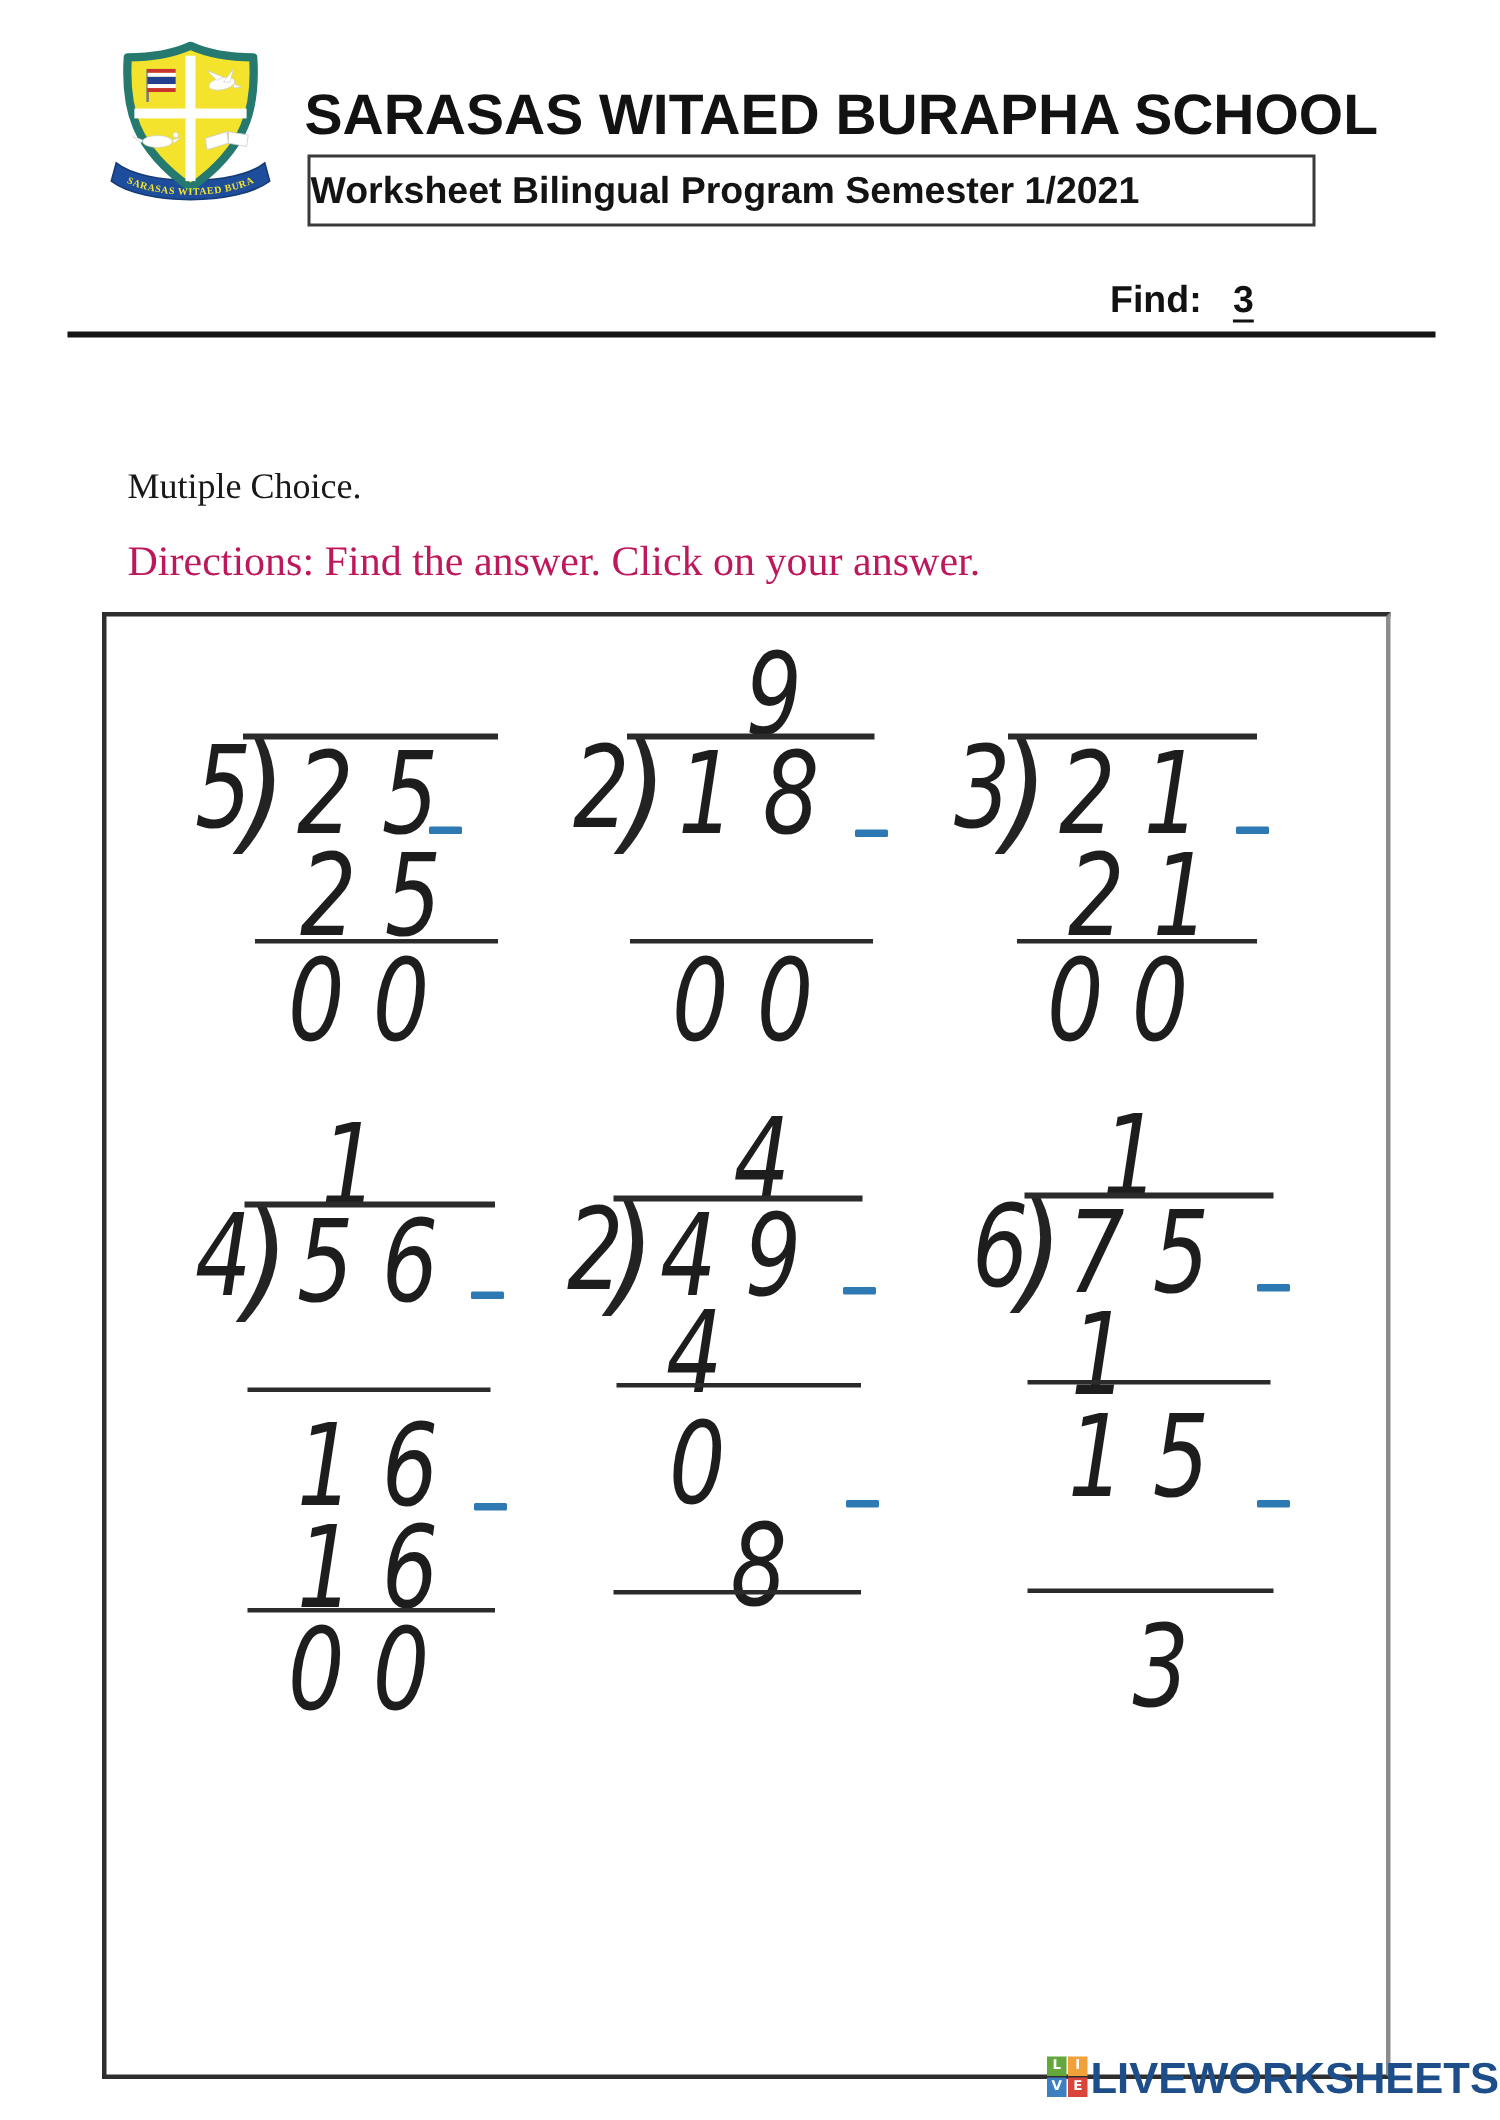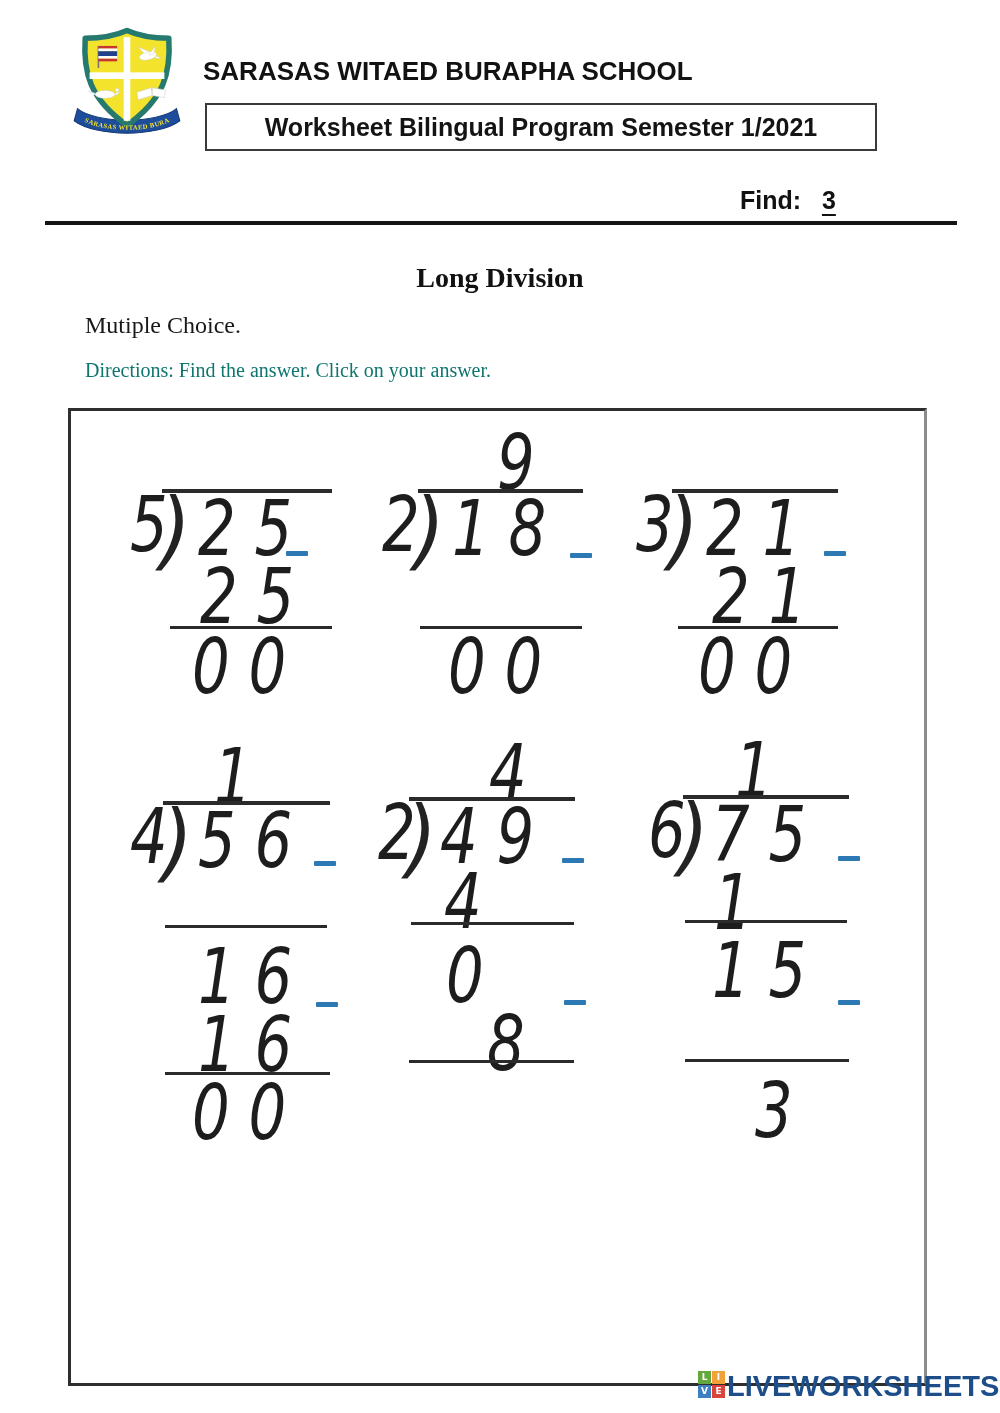--- a/index.html
+++ b/index.html
@@ -1,34 +1,34 @@
 <!DOCTYPE html>
 <html><head>
 <meta charset="utf-8">
 <style>
   html,body{margin:0;padding:0;background:#ffffff;}
   .page{position:relative;width:1000px;height:1413px;background:#ffffff;overflow:hidden;
         font-family:"Liberation Sans",sans-serif;color:#161616;}
   .abs{position:absolute;}
 
   
-  .school-name{left:203px;top:56px;font-size:26px;font-weight:bold;letter-spacing:0px;color:#121212;}
+  .school-name{left:203px;top:56px;font-size:38px;font-weight:bold;letter-spacing:0px;color:#121212;}
   .program-box{left:205px;top:103px;width:668px;height:44px;border:2px solid #3a3a3a;
-               display:flex;align-items:center;justify-content:center;}
+               display:flex;align-items:center;justify-content:flex-start;}
   .program-text{font-size:25px;font-weight:bold;color:#141414;}
   .subject-line{left:53px;top:186px;font-size:25px;font-weight:bold;color:#121212;}
   .grade-line{left:740px;top:186px;font-size:25px;font-weight:bold;color:#121212;}
   .u{text-decoration:underline;text-decoration-thickness:2px;text-underline-offset:5px;}
   .divider{left:45px;top:221px;width:912px;height:4px;background:#151515;}
 
   
   .ws-title{left:0;top:262px;width:1000px;text-align:center;
             font-family:"Liberation Serif",serif;font-size:28px;font-weight:bold;color:#111;}
   .ws-sub{left:85px;top:312px;font-family:"Liberation Serif",serif;font-size:24px;color:#181818;}
-  .ws-dir{left:85px;top:359px;font-family:"Liberation Serif",serif;font-size:20px;color:#0f766e;}
+  .ws-dir{left:85px;top:359px;font-family:"Liberation Serif",serif;font-size:28px;color:#be185d;}
 
   
   .big-box{left:68px;top:408px;width:853px;height:972px;border:3px solid #2e2e2e;border-right-color:#8c8c8c;}
 
   .num{position:absolute;font-family:"DejaVu Sans",sans-serif;font-style:italic;
        font-size:76px;line-height:1;color:#1d1d1d;white-space:pre;
        transform:scaleX(0.78);transform-origin:0 0;}
   .brk{position:absolute;font-family:"DejaVu Sans",sans-serif;font-style:italic;
        font-size:86px;line-height:1;color:#232323;transform:scaleX(0.92);transform-origin:0 0;}
   .vinc{position:absolute;height:0;border-top:4px solid #2b2b2b;}
@@ -98,21 +98,20 @@
 
 
   <div class="abs grade-line">
     <span>Find:</span>
     <span>&nbsp;</span>
     <span class="u">3</span>
   </div>
 
   <div class="abs divider"></div>
 
-  <div class="abs ws-title">Long Division</div>
   <div class="abs ws-sub">Mutiple Choice.</div>
   <div class="abs ws-dir">Directions: Find the answer. Click on your answer.</div>
 
   <div class="abs big-box"></div>
 
   <div>
     <span class="num" style="left:130px;top:487px;">5</span>
     <span class="brk" style="left:160px;top:486px;">)</span>
     <div class="vinc" style="left:162px;top:489px;width:170px;"></div>
     <span class="num" style="left:198px;top:491px;">2 5</span>

